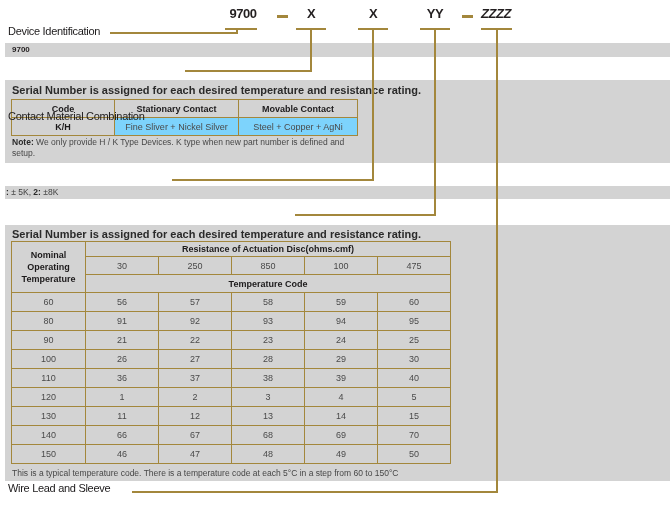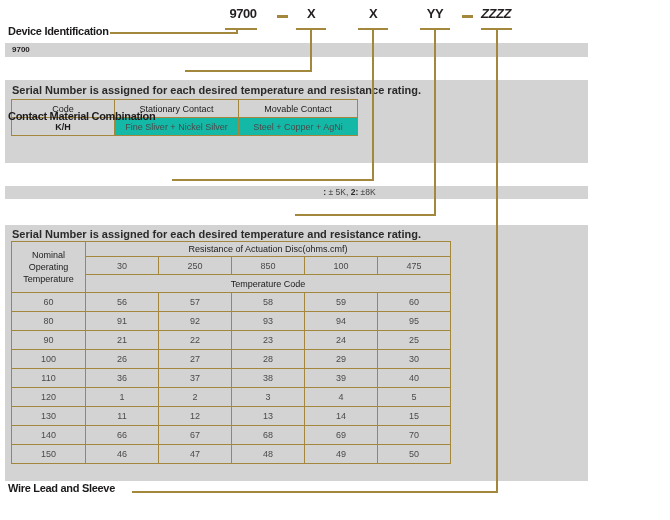--- a/index.html
+++ b/index.html
@@ -1,50 +1,50 @@
 <!DOCTYPE html>
 <html><head>
 <meta charset="utf-8">
 <style>
   html,body{margin:0;padding:0;background:#fff;}
-  .page{position:relative;width:588px;height:520px;background:#ffffff;overflow:hidden;
+  .page{position:relative;width:670px;height:520px;background:#ffffff;overflow:hidden;
         font-family:"Liberation Sans",sans-serif;color:#231f20;}
   
   .code{position:absolute;top:6px;font-size:13px;font-weight:bold;letter-spacing:-0.5px;
         text-align:center;color:#231f20;white-space:nowrap;}
   .dash{position:absolute;top:15px;width:11px;height:3px;background:#a3873c;}
   
   .gl{position:absolute;background:#a3873c;z-index:6;}
   
-  .heading{position:absolute;left:8px;font-size:11px;font-weight:bold;letter-spacing:-0.3px;
+  .heading{position:absolute;left:8px;font-size:11px;font-weight:normal;letter-spacing:-0.3px;
            color:#1c1a1b;white-space:nowrap;z-index:4;}
   
   .bar,.block{position:absolute;left:5px;width:665px;background:#d3d3d3;z-index:1;}
   .bar1{top:43px;height:14px;line-height:14px;font-size:8px;font-weight:bold;padding-left:7px;box-sizing:border-box;}
-  .bar3{top:186px;height:13px;line-height:13px;font-size:8.5px;padding-left:24px;box-sizing:border-box;color:#3f3f3f;text-align:center;}
+  .bar3{top:186px;height:13px;line-height:13px;font-size:8.5px;padding-left:1px;box-sizing:border-box;color:#3f3f3f;}
   .bar5{top:503px;height:15px;line-height:15px;font-size:8.5px;padding-left:7px;box-sizing:border-box;color:#474747;}
   .block2{top:80px;height:83px;}
   .block4{top:225px;height:256px;}
   .intro{position:absolute;left:7px;top:4px;font-size:11px;font-weight:bold;color:#2a2a2a;white-space:nowrap;}
   .note{position:absolute;left:7px;top:57px;width:352px;font-size:8.5px;line-height:1.25;color:#474747;}
   .footnote{position:absolute;left:7px;top:243px;font-size:8.5px;color:#474747;white-space:nowrap;}
   
   table{border-collapse:collapse;position:absolute;background:#d3d3d3;}
   .t1{left:6px;top:19px;}
   .t2{left:6px;top:16px;}
   th,td{border:1.5px solid #a3873c;text-align:center;vertical-align:middle;
         font-size:9px;padding:0 2px;}
-  th{font-weight:normal;color:#1c1a1b;}
+  th{font-weight:bold;color:#1c1a1b;}
   td{font-weight:normal;color:#4a4a4a;}
   .t1 th,.t1 td{height:17px;}
   .t1 .c0{width:98px;}
   .t1 .c1{width:119px;}
   .t1 .c2{width:114px;}
   .t1 td.kcell{font-weight:bold;color:#1c1a1b;background:#d3d3d3;}
-  .t1 td.wcell{background:#14b8a6;}
+  .t1 td.wcell{background:#7dd3fc;}
   .t2 th.corner{width:69px;font-size:9px;line-height:1.35;}
   .t2 .hr1{height:15px;}
   .t2 .hr2{height:18px;}
   .t2 tr.data td{height:18px;text-align:center;}
   .bold-inline{font-weight:bold;color:#2a2a2a;}
 </style>
 </head>
 <body>
 
 <div class="page">
@@ -96,20 +96,21 @@
         </tr>
       </thead>
       <tbody>
         <tr>
           <td class="kcell">K/H</td>
           <td class="wcell">Fine Sliver + Nickel Silver</td>
           <td class="wcell">Steel + Copper + AgNi</td>
         </tr>
       </tbody>
     </table>
+    <div class="note"><span class="bold-inline">Note:</span><span> We only provide H / K Type Devices. K type when new part number is defined and setup.</span></div>
   </div>
 
   <div class="bar bar3">
     <span class="bold-inline">:</span><span> ± 5K, </span><span class="bold-inline">2:</span><span> ±8K</span>
   </div>
 
   <div class="block block4">
     <div class="intro" style="top:3px;">Serial Number is assigned for each desired temperature and resistance rating.</div>
     <table class="t2">
       <colgroup>
@@ -202,16 +203,17 @@
           <tr class="data">
             <td>150</td>
             <td>46</td>
             <td>47</td>
             <td>48</td>
             <td>49</td>
             <td>50</td>
           </tr>
         </tbody>
     </table>
+    <div class="footnote">This is a typical temperature code. There is a temperature code at each 5°C in a step from 60 to 150°C</div>
   </div>
 
 
 </div>
 
 </body></html>

